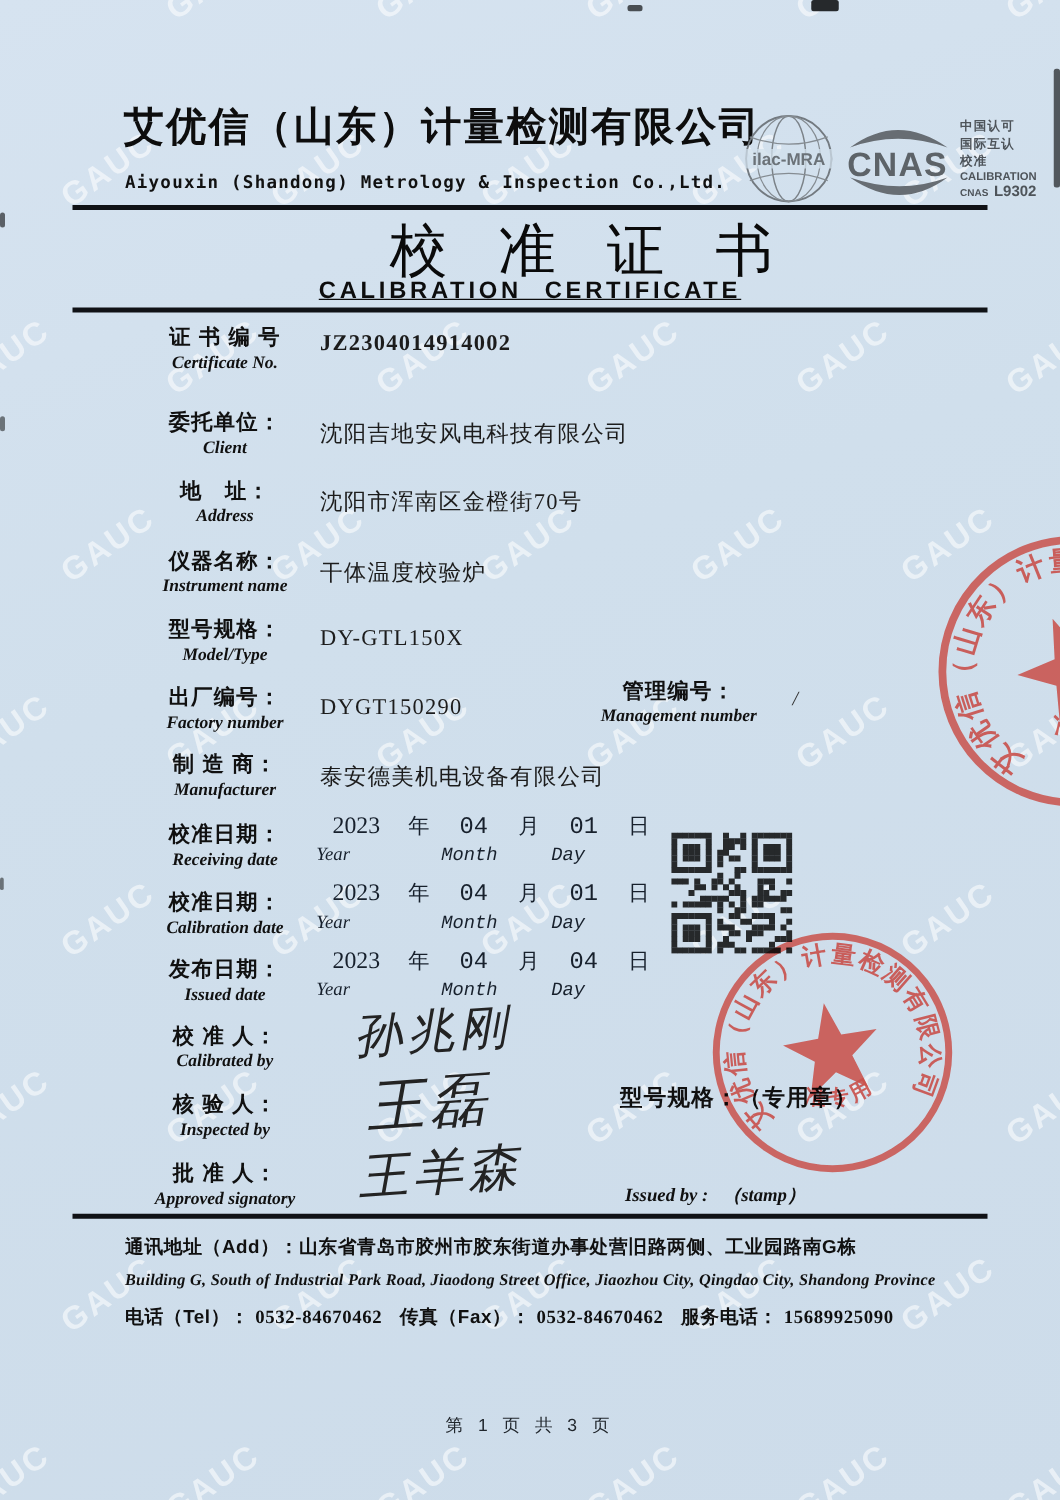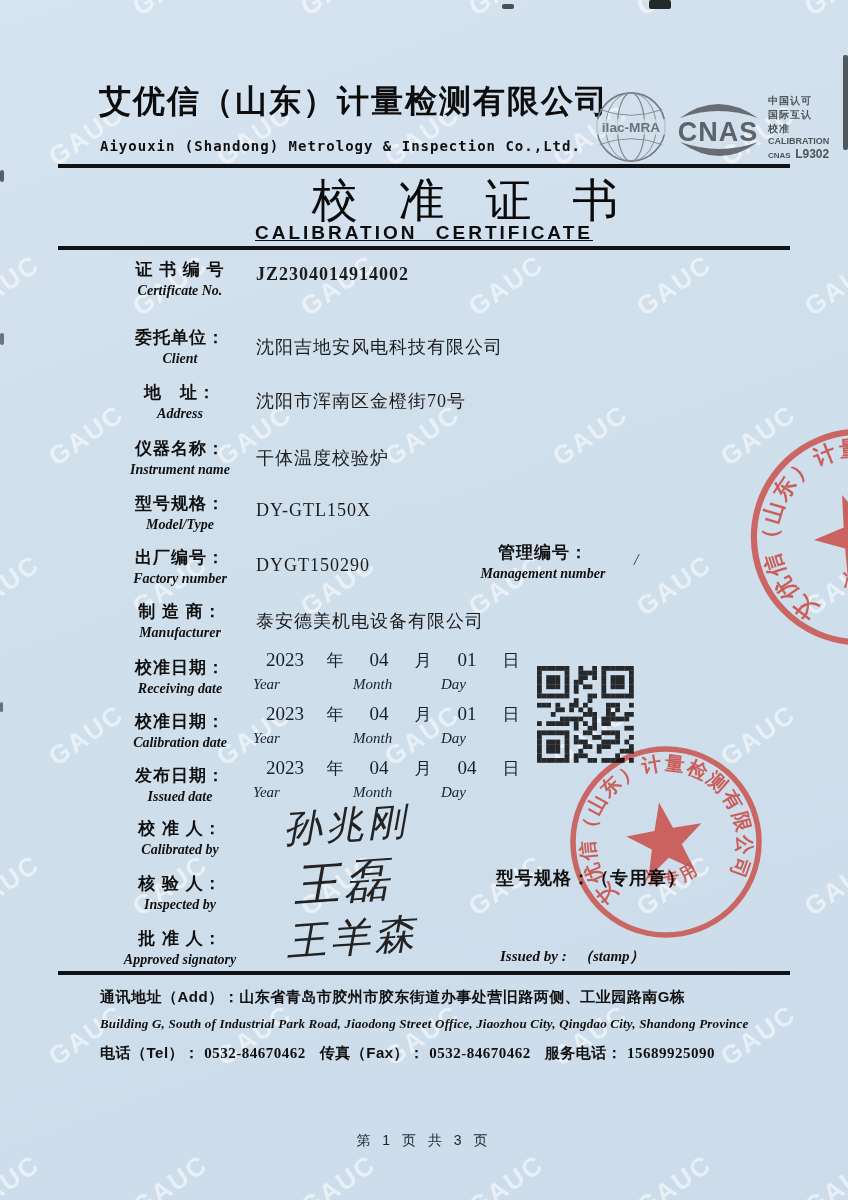--- a/index.html
+++ b/index.html
@@ -38,21 +38,21 @@
   .lbl .en{display:block;font:italic 700 14px "Liberation Serif",serif;color:#101010;margin-top:2px;}
   .val{position:absolute;left:256px;font:400 18px "Liberation Serif",serif;letter-spacing:1px;color:#1c1c1c;}
   .val.strong{font:700 18px "Liberation Serif",serif;letter-spacing:1px;}
   .lbl.right{left:450px;width:186px;}
   .slash{position:absolute;left:634px;font:italic 400 16px "Liberation Serif",serif;color:#333;}
   
   .daterow{position:absolute;left:253px;}
   .daterow .dn,.daterow .du{display:inline-block;font:400 19px "Liberation Serif",serif;color:#17202c;text-align:center;}
   .daterow .du{font:400 17px "Liberation Sans",sans-serif;width:36px;}
   .daterow .w1{width:64px;}
-  .daterow .w2{width:52px;}
+  .daterow .w2{width:52px;font-family:Liberation Mono, monospace;}
   .dsub{margin-top:3px;}
   .dsub span{display:inline-block;font:italic 400 15px "Liberation Serif",serif;color:#17202c;}
   .dsub .g{width:36px;}
   
   .sig{position:absolute;font:italic 400 38px "DejaVu Serif",serif;color:#232323;transform:rotate(-4deg);letter-spacing:4px;}
   
   .issuedby-cn{position:absolute;left:496px;top:866px;font:700 18px "Liberation Sans",sans-serif;letter-spacing:1px;color:#101010;}
   .issuedby-en{position:absolute;left:500px;top:947px;font:italic 700 15px "Liberation Serif",serif;color:#101010;}
   
   .f-line{position:absolute;left:100px;width:680px;color:#101010;}

